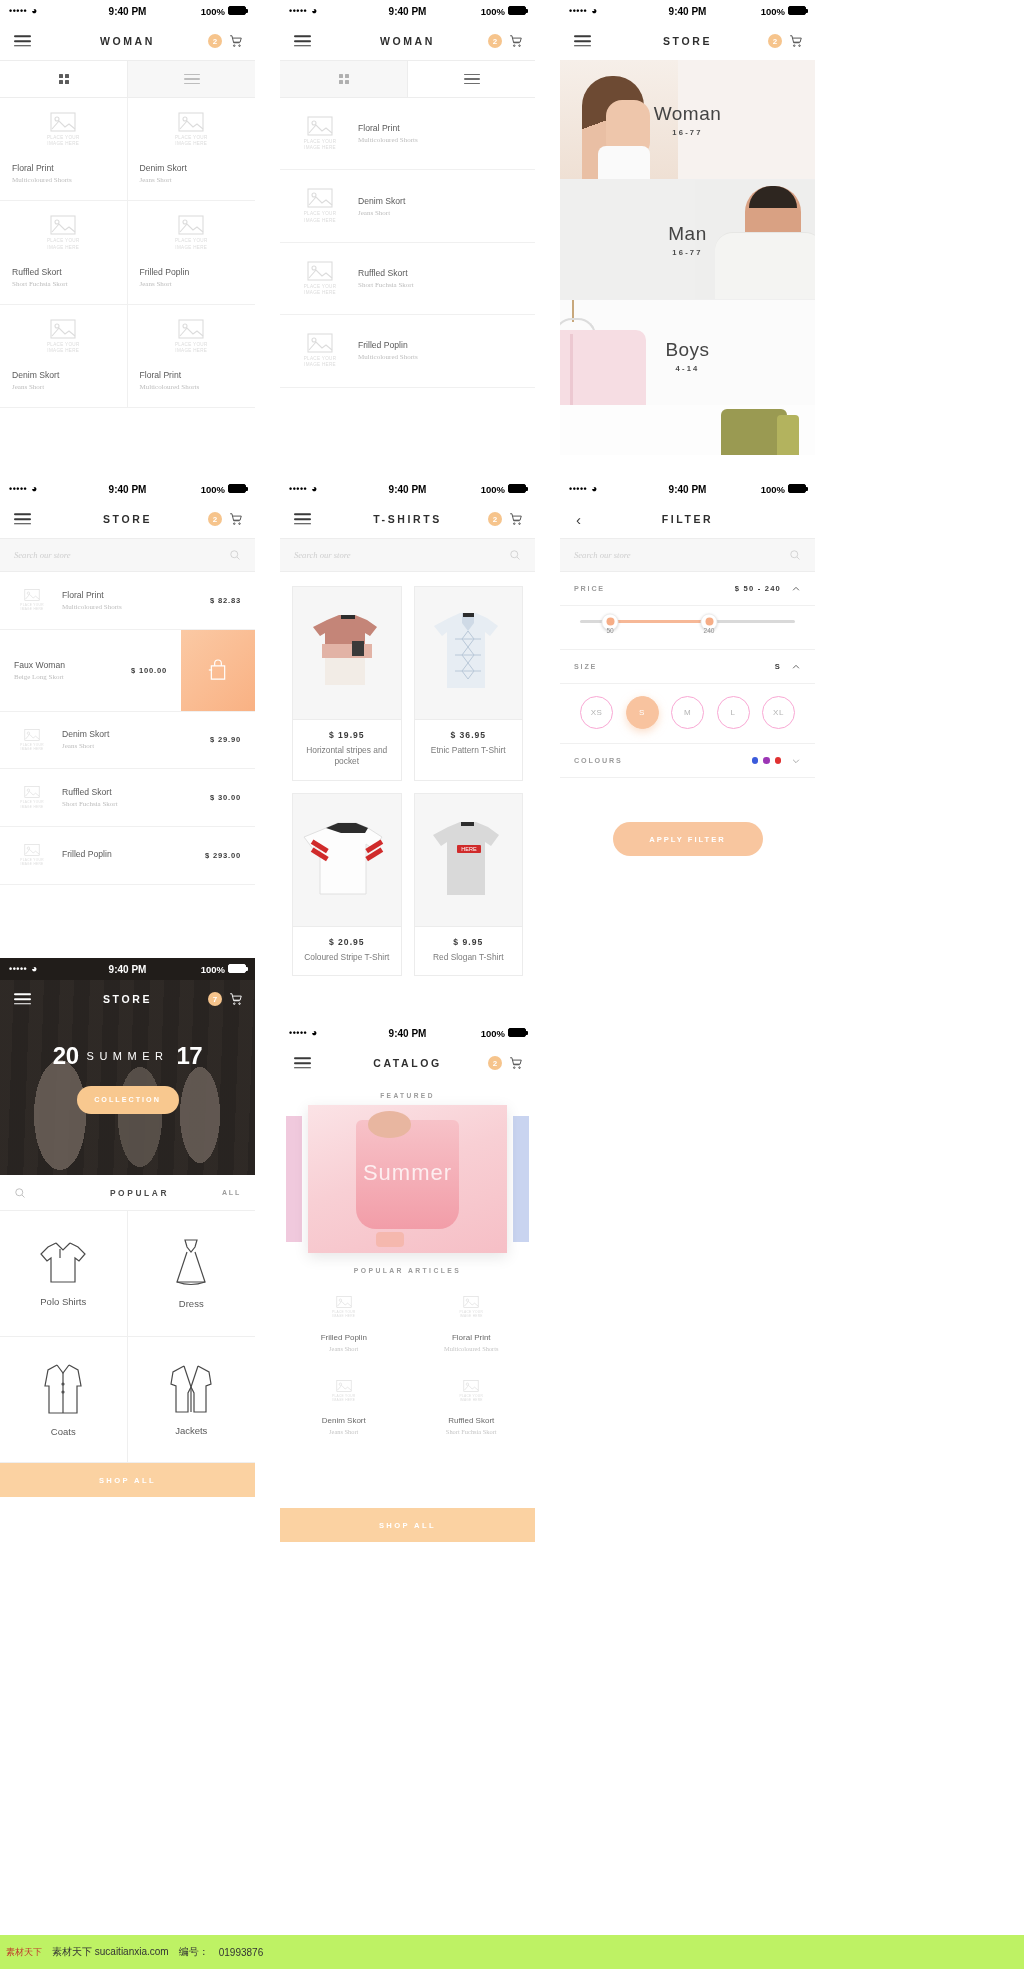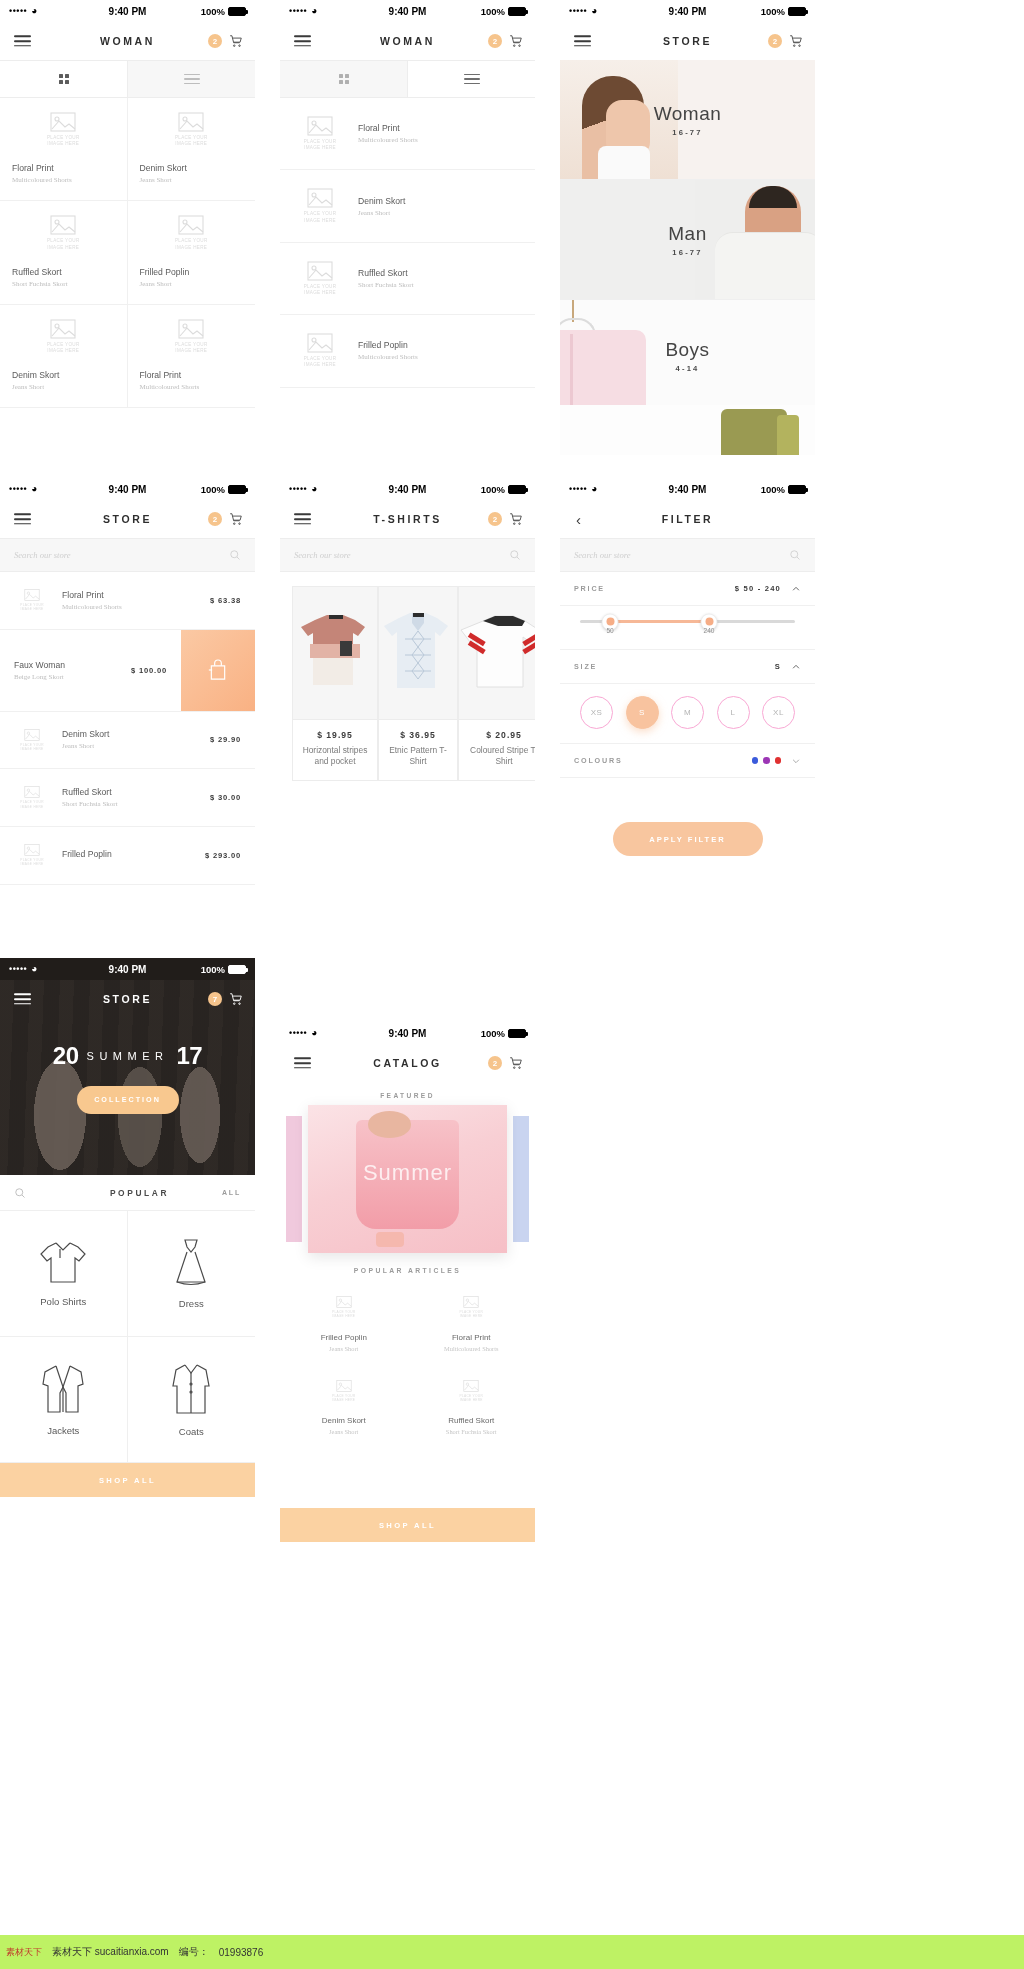--- a/index.html
+++ b/index.html
@@ -12,21 +12,21 @@
   .canvas { position:absolute; inset:0; }
   .screen { position:absolute; background:#fff; overflow:hidden; }
 
   
   .statusbar { height:22px; display:flex; align-items:center; justify-content:space-between;
                padding:0 9px; font-size:9.5px; font-weight:bold; color:#000; }
   .sb-left { display:flex; align-items:center; gap:4px; }
   .dots { letter-spacing:0.5px; font-size:9px; line-height:1; }
   .wifi { font-size:10px; line-height:1; }
   .sb-time { position:absolute; left:0; right:0; text-align:center; font-size:10px; font-weight:bold; pointer-events:none;}
-  .sb-right { display:flex; align-items:center; gap:3px; z-index:2;}
+  .sb-right { display:flex; align-items:flex-start; gap:3px; z-index:2;}
   .batt { display:inline-block; width:18px; height:9px; border:1px solid #000; border-radius:2px; position:relative; background:#000;}
   .batt:after{content:"";position:absolute;right:-3px;top:2.5px;width:2px;height:4px;background:#000;border-radius:0 1px 1px 0;}
   .statusbar.dark { color:#fff; }
   .statusbar.dark .batt{border-color:#fff;background:#fff;}
   .statusbar.dark .batt:after{background:#fff;}
 
   
   .navbar { height:38px; display:flex; align-items:center; justify-content:center; position:relative; background:#fff;}
   .navbar.transparent{ background:transparent; }
   .nav-title { font-size:10.5px; letter-spacing:2.6px; font-weight:bold; color:#2e2e2e; }
@@ -77,21 +77,21 @@
   .searchbar .sph{ font-size:8.6px; color:#cfcfcf; font-family:"Liberation Serif", serif;font-style:italic;}
   .mag{ width:12px;height:12px;}
 
   
   .catrow{ position:relative; height:120px; overflow:hidden; border-bottom:1px solid #efefef;}
   .cat-label{ position:absolute; left:0; right:0; top:50%; transform:translateY(-50%); text-align:center; z-index:3;}
   .cat-title{ font-size:19px; color:#444; font-weight:300; letter-spacing:0.5px;}
   .cat-age{ font-size:7.6px; letter-spacing:2.2px; font-weight:bold; color:#4a4a4a; margin-top:3px;}
 
   
-  .tgrid{ display:grid; grid-template-columns:1fr 1fr 1fr 1fr; padding:14px 12px;}
+  .tgrid{ display:grid; grid-template-columns:1fr 1fr; gap:12px; padding:14px 12px;}
   .tcard{ border:1px solid #ececec; background:#fff;}
   .timg{ height:132px; background:#f6f6f6; display:flex; align-items:center; justify-content:center;}
   .tmeta{ padding:10px 6px 12px; text-align:center; border-top:1px solid #ececec;}
   .tprice{ font-size:8.6px; font-weight:bold; letter-spacing:1px; color:#3b3b3b; margin-bottom:5px;}
   .tname{ font-size:8.4px; color:#7b7b7b; line-height:1.35;}
 
   
   .frow{ display:flex; align-items:center; justify-content:space-between; padding:0 14px; height:34px;
          border-bottom:1px solid #f0f0f0;}
   .flabel{ font-size:7.2px; letter-spacing:1.8px; color:#9b9b9b; font-weight:bold;}
@@ -532,21 +532,21 @@
                 <circle cx="7" cy="7" r="2"></circle>
                 <path d="M2 17 l7 -8 l6 6 l4 -3 l6 5"></path>
               </svg>
               <div class="phtxt">PLACE YOUR<br>IMAGE HERE</div>
             </div>
           </div>
           <div class="ltext">
             <div class="l-name">Floral Print</div>
             <div class="l-sub">Multicoloured Shorts</div>
           </div>
-          <div class="l-price">$ 63.38</div>
+          <div class="l-price">$ 82.83</div>
         </div>
         <div class="hl" style="height: 82px;">
           <div class="left">
             <div class="ltext">
               <div class="l-name">Faux Woman</div>
               <div class="l-sub">Beige Long Skort</div>
             </div>
             <div class="l-price">$ 100.00</div>
           </div>
           <div class="right">
@@ -856,37 +856,37 @@
       </div>
       <div class="catcell">
         <svg width="42" height="50" viewBox="0 0 42 50" fill="none" stroke="#4a4a4a" stroke-width="1.2">
           <path d="M15 2 h12 l-2 7 l-4 5 l-4 -5 z"></path>
             <path d="M17 14 L7 44 h28 L25 14"></path>
             <path d="M7 44 q14 5 28 0"></path>
         </svg>
         <span class="cname">Dress</span>
       </div>
       <div class="catcell">
-        <svg width="46" height="52" viewBox="0 0 46 52" fill="none" stroke="#4a4a4a" stroke-width="1.2">
-          <path d="M16 3 L5 9 l-2 12 l5 2 v26 h12 V30 l3 -6 l-7 -21"></path>
-          <path d="M30 3 L41 9 l2 12 l-5 2 v26 H26 V30 l-3 -6 l7 -21"></path>
-          <path d="M23 24 v25"></path>
-        </svg>
-        <span class="cname">Jackets</span>
-      </div>
-      <div class="catcell">
         <svg width="40" height="54" viewBox="0 0 40 54" fill="none" stroke="#4a4a4a" stroke-width="1.2">
           <path d="M14 3 L5 8 l-3 16 h4 v27 h28 V24 h4 L35 8 l-9 -5"></path>
           <path d="M14 3 l6 8 l6 -8"></path>
             <path d="M20 11 v40"></path>
             <circle cx="20" cy="22" r="1"></circle>
             <circle cx="20" cy="30" r="1"></circle>
         </svg>
         <span class="cname">Coats</span>
       </div>
+      <div class="catcell">
+        <svg width="46" height="52" viewBox="0 0 46 52" fill="none" stroke="#4a4a4a" stroke-width="1.2">
+          <path d="M16 3 L5 9 l-2 12 l5 2 v26 h12 V30 l3 -6 l-7 -21"></path>
+          <path d="M30 3 L41 9 l2 12 l-5 2 v26 H26 V30 l-3 -6 l7 -21"></path>
+          <path d="M23 24 v25"></path>
+        </svg>
+        <span class="cname">Jackets</span>
+      </div>
     </div>
     <div class="shopall">SHOP ALL</div>
   </div>
 
   <div class="screen" style="left:280px;top:1022px;width:255px;height:520px;">
     <div class="statusbar">
       <div class="sb-left">
           <span class="dots">•••••</span>
           <span class="wifi">◕</span>
         </div>

